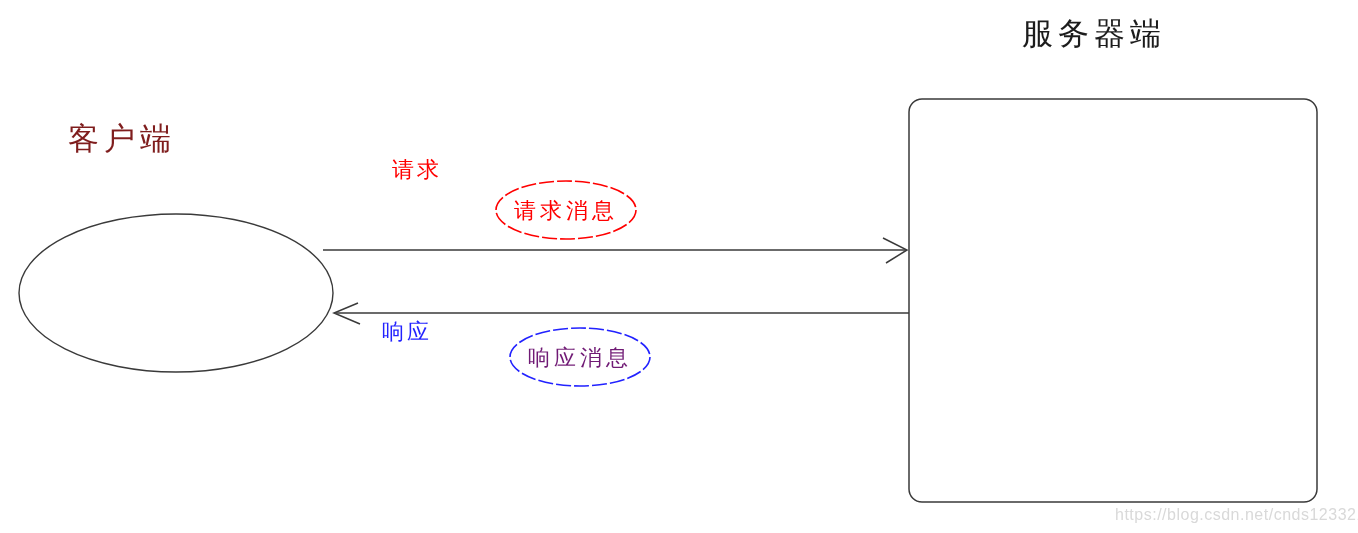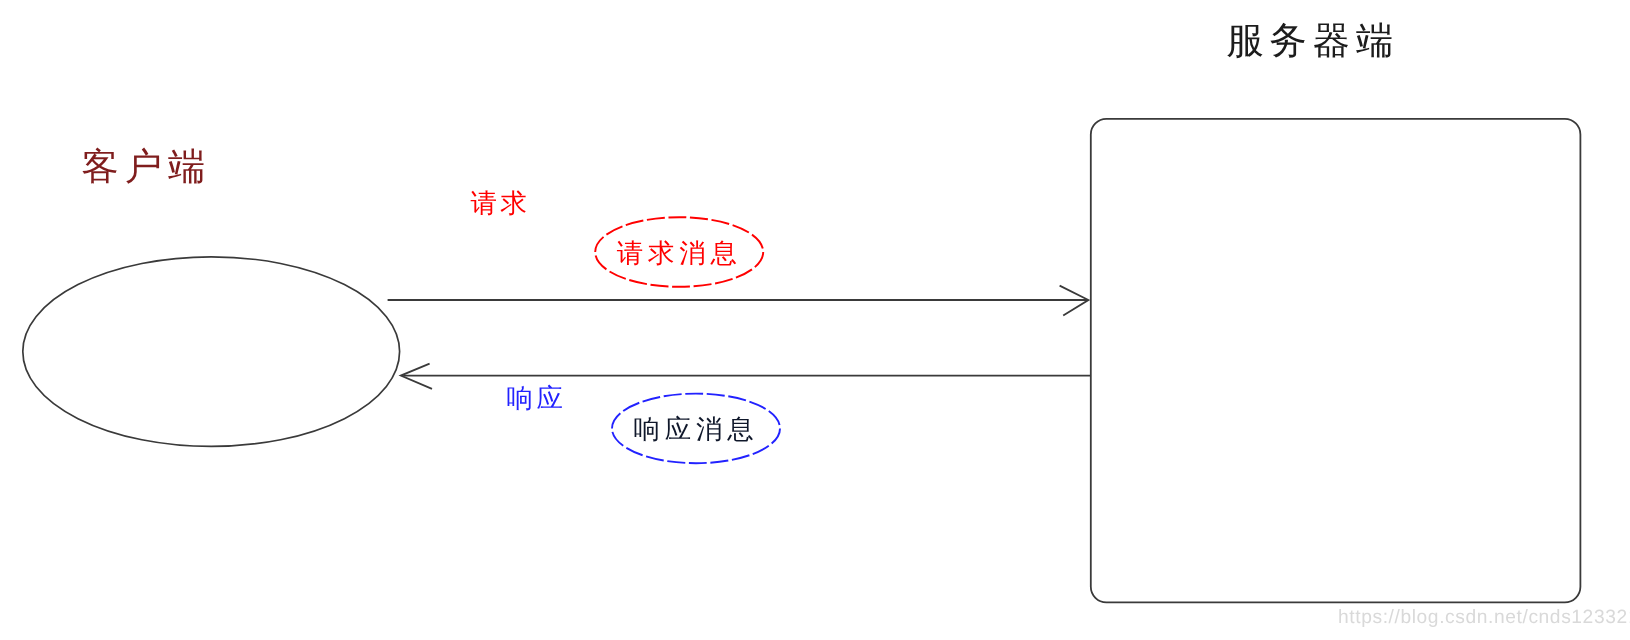--- a/index.html
+++ b/index.html
@@ -84,21 +84,21 @@
 
     <ellipse cx="580" cy="357" rx="70" ry="29" fill="none" stroke-width="1.6" stroke-dasharray="15 3" stroke="#2222ff"></ellipse>
   </svg>
 
   <div class="lbl lbl-node lbl-client" style="color: #7f1d1d;">客户端</div>
 
   <div class="lbl lbl-node lbl-server" style="color: rgb(28, 28, 28);">服务器端</div>
 
   <div class="lbl lbl-arrow lbl-request" style="color: rgb(255, 0, 0);">请求</div>
 
-  <div class="lbl lbl-arrow lbl-response" style="color: rgb(34, 34, 255); margin-left: 40px;">响应</div>
+  <div class="lbl lbl-arrow lbl-response" style="color: rgb(34, 34, 255);">响应</div>
 
   <div class="msg-box msg-request" style="color: rgb(255, 0, 0);">请求消息</div>
 
-  <div class="msg-box msg-response" style="color: #0f172a;">响应消息</div>
+  <div class="msg-box msg-response" style="color: #701a75;">响应消息</div>
 
   <div class="watermark" style="color: rgb(217, 217, 217);">https://blog.csdn.net/cnds123321</div>
 
 </div>
 
 </body></html>

